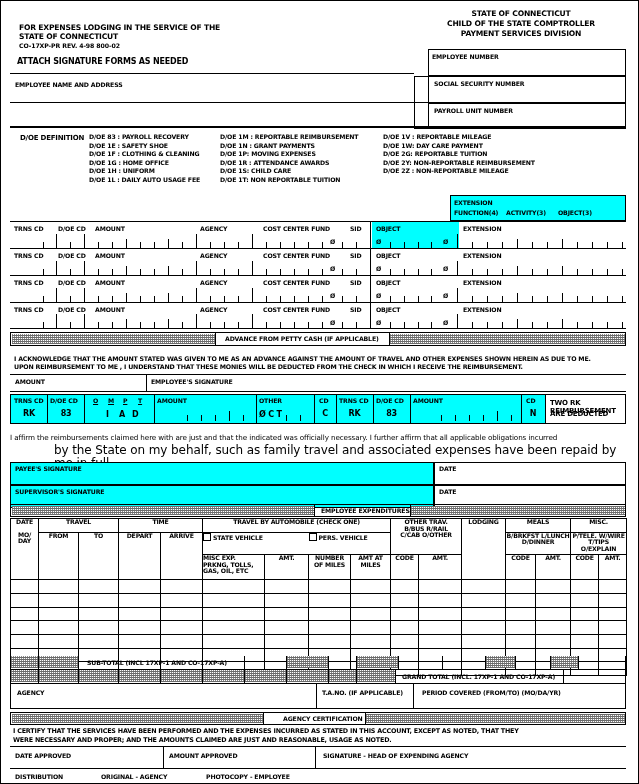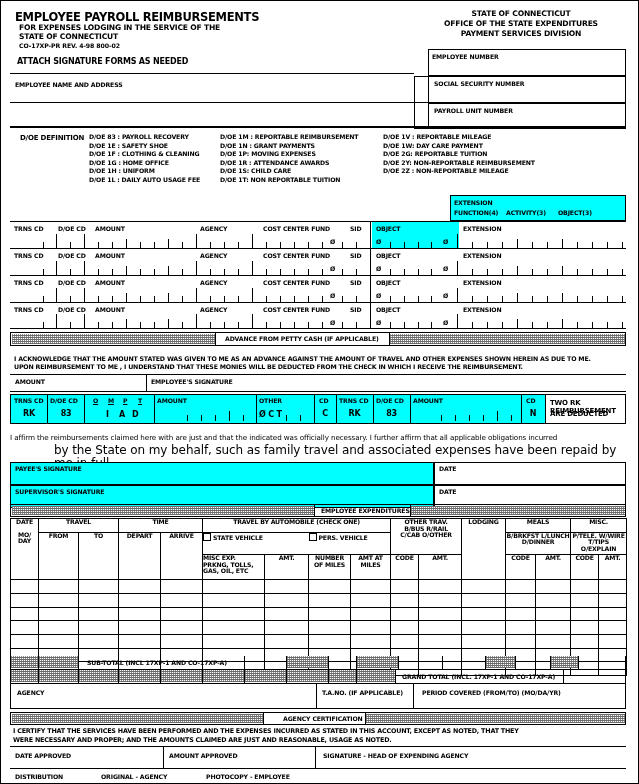--- a/index.html
+++ b/index.html
@@ -40,28 +40,27 @@
   .vmid{vertical-align:middle;}
   .cb{display:inline-block;width:6px;height:6px;border:1px solid #000;background:#fff;
       vertical-align:-1px;margin-right:2px;}
   .u{text-decoration:underline;}
 </style>
 </head>
 <body>
 
 <div id="page">
 
-  <div class="abs t" style="left:14px;top:10px;font-size:11.5px;font-weight:bold;letter-spacing:-0.3px;">EMPLOYEE PAYROLL REIMBURSEMENTS</div>
   <div class="abs t" style="left:18px;top:23px;font-size:7.6px;font-weight:bold;letter-spacing:-0.2px;">FOR EXPENSES LODGING IN THE SERVICE OF THE</div>
   <div class="abs t" style="left:18px;top:32px;font-size:7.6px;font-weight:bold;letter-spacing:-0.2px;">STATE OF CONNECTICUT</div>
   <div class="abs t" style="left:18px;top:42px;font-size:6.2px;font-weight:bold;letter-spacing:-0.1px;">CO-17XP-PR REV. 4-98 800-02</div>
   <div class="abs t" style="left:16px;top:57px;font-size:8px;font-weight:bold;letter-spacing:-0.2px;">ATTACH SIGNATURE FORMS AS NEEDED</div>
 
   <div class="abs t ctr" style="left:415px;top:9px;width:210px;font-size:7.6px;font-weight:bold;letter-spacing:-0.2px;">STATE OF CONNECTICUT</div>
-  <div class="abs t ctr" style="left:415px;top:19px;width:210px;font-size:7.6px;font-weight:bold;letter-spacing:-0.2px;">OFFICE OF THE STATE EXPENDITURES</div>
+  <div class="abs t ctr" style="left:415px;top:19px;width:210px;font-size:7.6px;font-weight:bold;letter-spacing:-0.2px;">CHILD OF THE STATE COMPTROLLER</div>
   <div class="abs t ctr" style="left:415px;top:29px;width:210px;font-size:7.6px;font-weight:bold;letter-spacing:-0.2px;">PAYMENT SERVICES DIVISION</div>
 
   <div class="abs box" style="left:427px;top:48px;width:198px;height:27px;">
     <div class="abs lbl" style="left:3px;top:3px;">EMPLOYEE NUMBER</div>
   </div>
   <div class="abs box" style="left:427px;top:75px;width:198px;height:27px;">
     <div class="abs lbl" style="left:5px;top:3px;">SOCIAL SECURITY NUMBER</div>
   </div>
   <div class="abs box" style="left:427px;top:102px;width:198px;height:26px;">
     <div class="abs lbl" style="left:5px;top:3px;">PAYROLL UNIT NUMBER</div>

